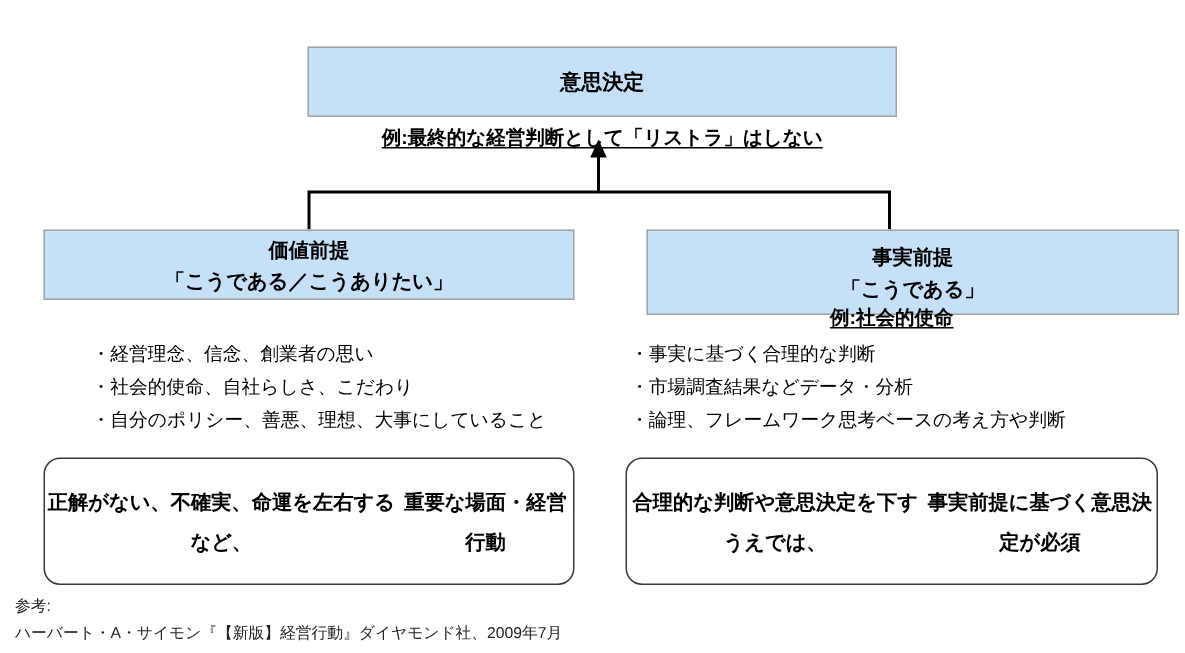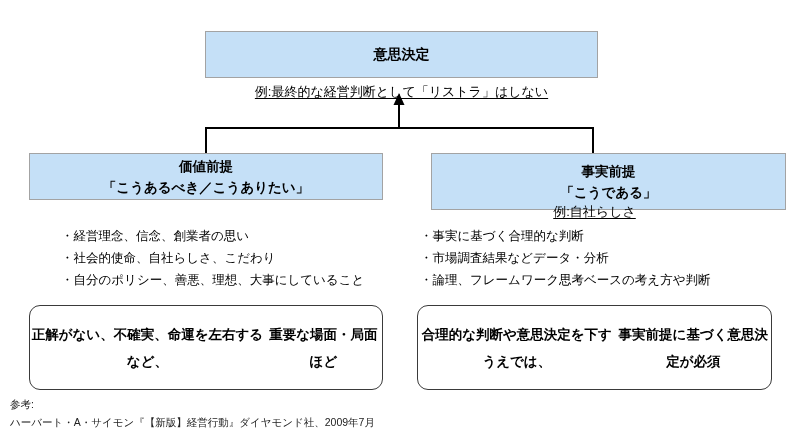--- a/index.html
+++ b/index.html
@@ -24,21 +24,21 @@
     font-size:13.5px;
     line-height:21px;
     text-align:center;
   }
   .decision-box{left:205px;top:31px;width:393px;height:47px;font-size:14px;}
   .value-box{left:29px;top:153px;width:354px;height:47px;}
   .fact-box{left:431px;top:153px;width:355px;height:57px;}
   .example{
     position:absolute;
     text-align:center;
-    font-weight:normal;
+    font-weight:bold;
     font-size:13px;
   }
   .example span{text-decoration:underline;text-underline-offset:2px;}
   .ex-top{left:205px;top:83px;width:393px;}
   .ex-left{left:29px;top:203px;width:354px;}
   .ex-right{left:417px;top:203px;width:355px;}
   .bullets{
     position:absolute;
     font-size:12.5px;
     line-height:22px;
@@ -90,46 +90,46 @@
   </div>
 
   <svg class="connector-svg" viewBox="0 0 790 435" xmlns="http://www.w3.org/2000/svg">
     <path d="M206,153 L206,128 L593,128 L593,153" fill="none" stroke="#000" stroke-width="2"></path>
     <line x1="399" y1="128" x2="399" y2="104" stroke="#000" stroke-width="2"></line>
     <polygon points="393.5,105 404.5,105 399,93" fill="#000"></polygon>
   </svg>
 
   <div class="bluebox value-box">
     <div>価値前提</div>
-    <div>「こうあるべき／こうありたい」</div>
+    <div>「こうである／こうありたい」</div>
   </div>
 
   <div class="bluebox fact-box">
     <div>事実前提</div>
     <div>「こうである」</div>
   </div>
 
   <div class="example ex-right">
-    <span>例:自社らしさ</span>
+    <span>例:社会的使命</span>
   </div>
 
   <div class="bullets bullets-left">
     <div>・経営理念、信念、創業者の思い</div>
     <div>・社会的使命、自社らしさ、こだわり</div>
     <div>・自分のポリシー、善悪、理想、大事にしていること</div>
   </div>
   <div class="bullets bullets-right">
     <div>・事実に基づく合理的な判断</div>
     <div>・市場調査結果などデータ・分析</div>
     <div>・論理、フレームワーク思考ベースの考え方や判断</div>
   </div>
 
   <div class="roundbox round-left">
     <div>正解がない、不確実、命運を左右するなど、</div>
-    <div>重要な場面・局面ほど</div>
+    <div>重要な場面・経営行動</div>
   </div>
   <div class="roundbox round-right">
     <div>合理的な判断や意思決定を下すうえでは、</div>
     <div>事実前提に基づく意思決定が必須</div>
   </div>
 
   <div class="footer">
     <div>参考:</div>
     <div>ハーバート・A・サイモン『【新版】経営行動』ダイヤモンド社、2009年7月</div>
   </div>

